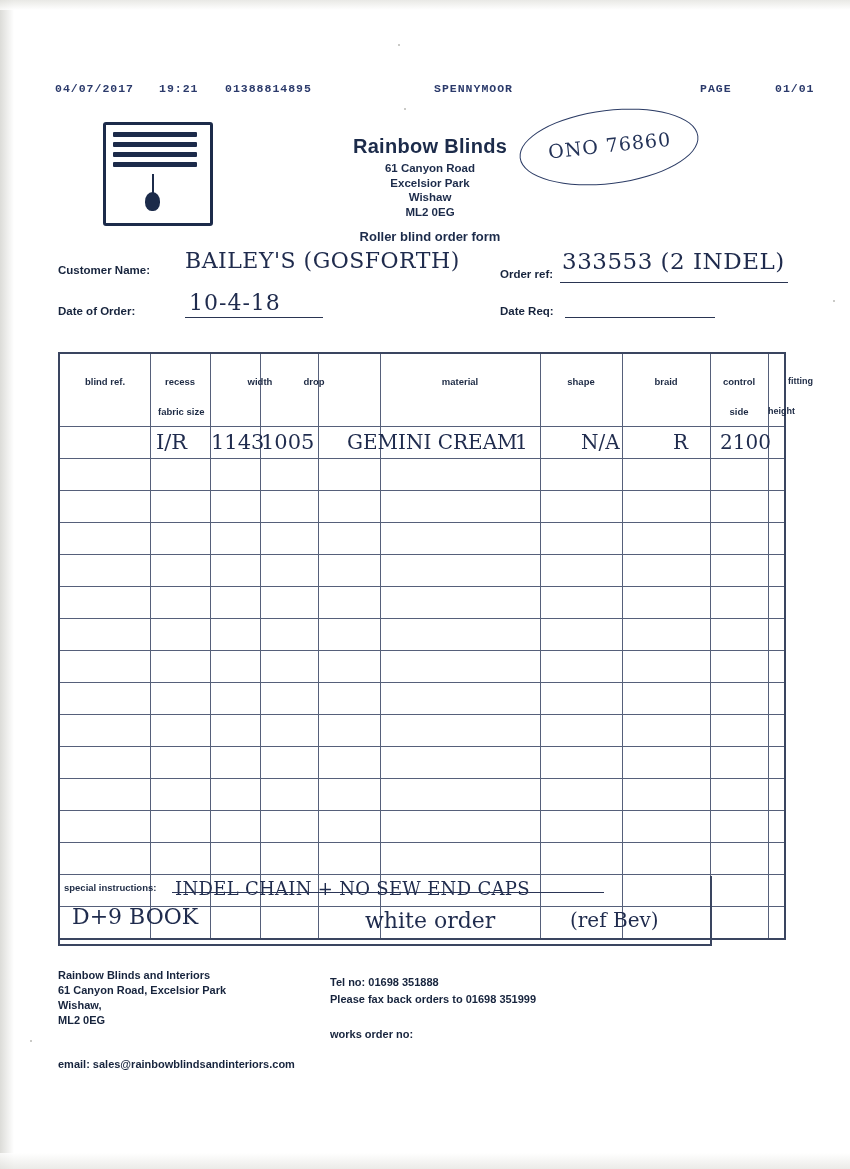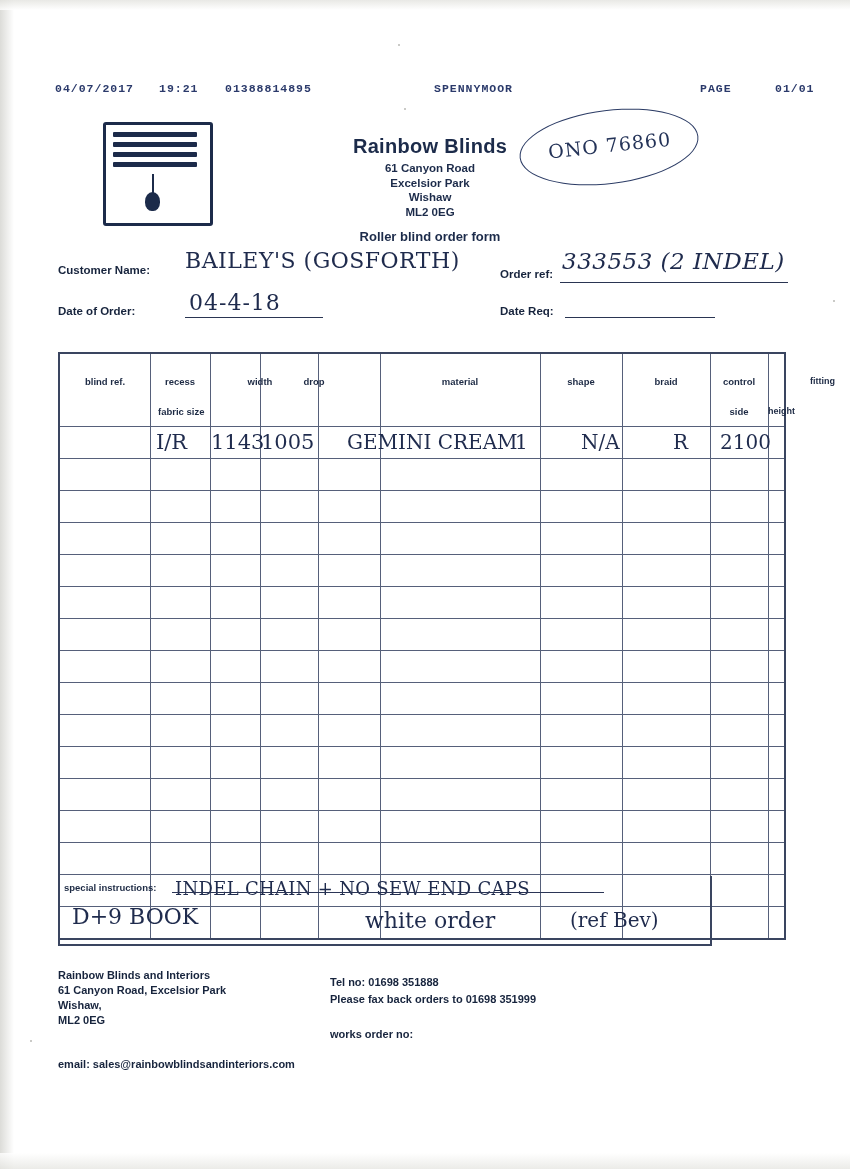--- a/index.html
+++ b/index.html
@@ -94,25 +94,25 @@
     <div class="formtitle">Roller blind order form</div>
   </div>
 
   <div class="oval"></div>
   <div class="oval-txt">ONO 76860</div>
 
   <div class="lbl" style="left:58px;top:264px;">Customer Name:</div>
   <div class="hw" style="left:185px;top:248px;font-size:22px;letter-spacing:.5px;">BAILEY'S (GOSFORTH)</div>
 
   <div class="lbl" style="left:500px;top:268px;">Order ref:</div>
-  <div class="hw" style="left:562px;top:248px;font-size:23px;letter-spacing:.5px;font-style:italic;">333553 (2 INDEL)</div>
+  <div class="hw" style="left:562px;top:248px;font-size:23px;letter-spacing:.5px;">333553 (2 INDEL)</div>
   <div class="rule" style="left:560px;top:282px;width:228px;"></div>
 
   <div class="lbl" style="left:58px;top:305px;">Date of Order:</div>
-  <div class="hw" style="left:189px;top:290px;font-size:22px;letter-spacing:1px;">04-4-18</div>
+  <div class="hw" style="left:189px;top:290px;font-size:22px;letter-spacing:1px;">10-4-18</div>
   <div class="rule" style="left:185px;top:317px;width:138px;"></div>
 
   <div class="lbl" style="left:500px;top:305px;">Date Req:</div>
   <div class="hw" style="left:570px;top:292px;font-size:22px;"></div>
   <div class="rule" style="left:565px;top:317px;width:150px;"></div>
 
   <div class="tbl">
 
     <div class="vline" style="left:90px;"></div>
     <div class="vline" style="left:150px;"></div>
@@ -142,21 +142,21 @@
     <div class="hline" style="top:552px;"></div>
 
     <div class="hdr" style="left:0px;top:22px;width:90px;">blind ref.</div>
     <div class="hdr" style="left:90px;top:22px;width:60px;">recess</div>
     <div class="hdr" style="left:200px;top:22px;width:58px;transform:translateX(-29px);">width</div>
     <div class="hdr" style="left:225px;top:22px;width:58px;">drop</div>
     <div class="hdr" style="left:320px;top:22px;width:160px;">material</div>
     <div class="hdr" style="left:480px;top:22px;width:82px;">shape</div>
     <div class="hdr" style="left:562px;top:22px;width:88px;">braid</div>
     <div class="hdr" style="left:650px;top:22px;width:58px;">control</div>
-    <div class="hdr" style="left:750px;top:22px;width:24px;font-size:9px;">fitting</div>
+    <div class="hdr" style="left:728px;top:22px;width:24px;font-size:9px;">fitting</div>
 
     <div class="hdr" style="left:90px;top:52px;width:110px;text-align:left;padding-left:8px;">fabric size</div>
     <div class="hdr" style="left:650px;top:52px;width:58px;">side</div>
     <div class="hdr" style="left:708px;top:52px;width:16px;font-size:9px;">height</div>
 
     <div class="hw" style="left:96px;top:76px;font-size:21px;">I/R</div>
     <div class="hw" style="left:151px;top:76px;font-size:21px;">1143</div>
     <div class="hw" style="left:201px;top:76px;font-size:21px;">1005</div>
     <div class="hw" style="left:264px;top:76px;font-size:20px;margin-left:23px;">GEMINI CREAM</div>
     <div class="hw" style="left:455px;top:76px;font-size:20px;">1</div>

